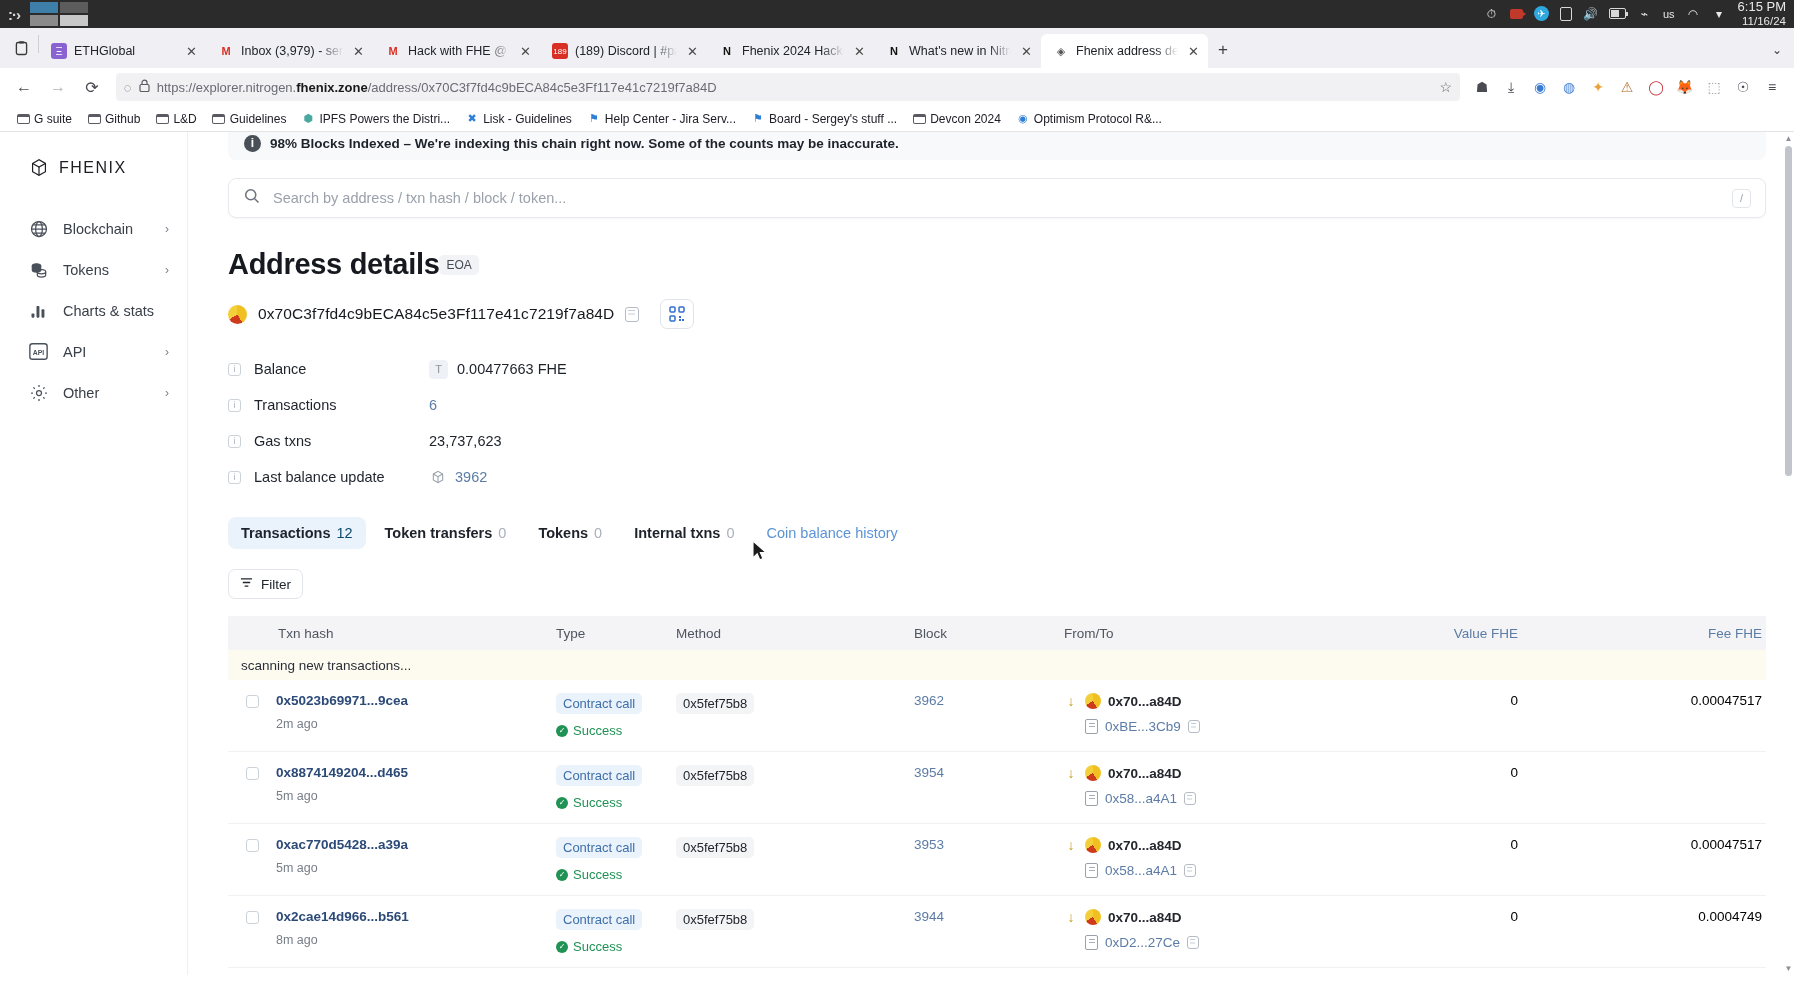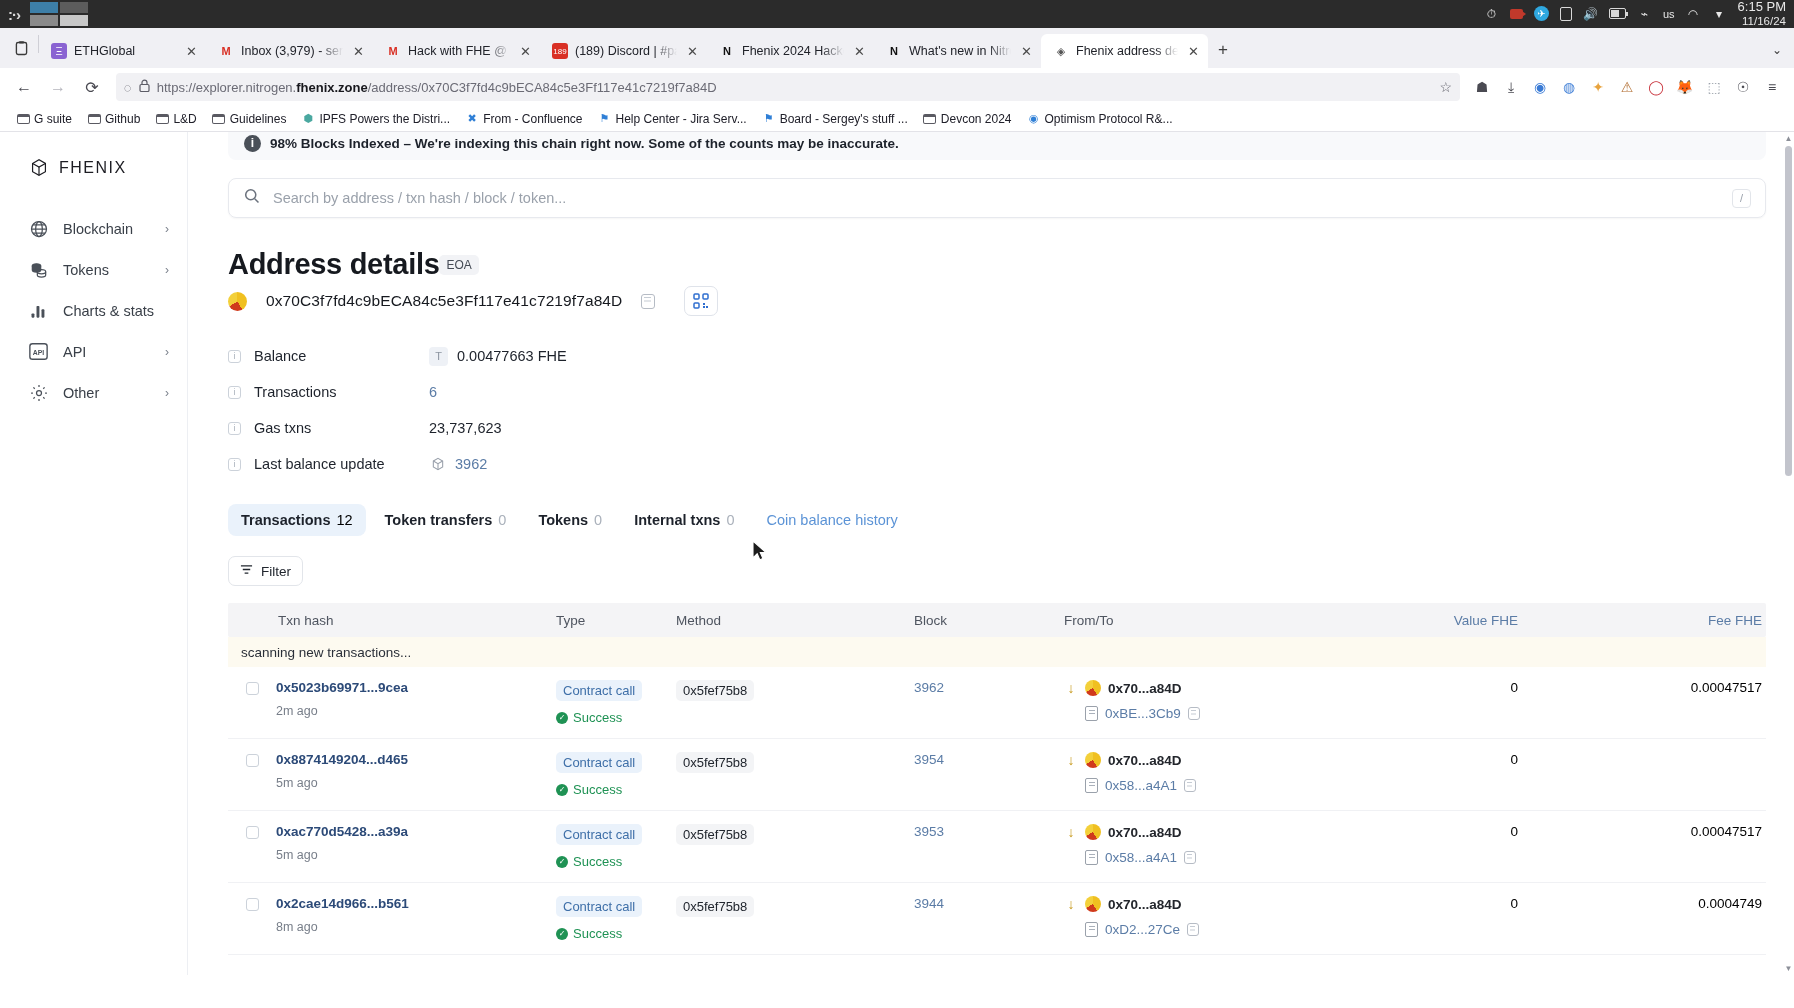--- a/index.html
+++ b/index.html
@@ -103,21 +103,21 @@
     margin-top: 12px; height: 40px; border: 1px solid #e7e9ee; border-radius: 8px;
     display:flex; align-items:center; gap: 12px; padding: 16px 14px; box-shadow: 0 1px 2px rgba(20,24,36,.04);
   }
   .searchbar .sph { color: #9aa1ab; font-size: 14.5px; flex:1;}
   .slash { width: 19px; height: 19px; border: 1px solid #e2e5ea; border-radius: 4px; color:#9aa1ab; font-size:11px; display:flex;align-items:center;justify-content:center;}
 
   .pagetitle-row { display:flex; align-items:center; margin-top: 30px; }
   .pagetitle { font-size: 29px; font-weight: 700; color: #16191f; letter-spacing: -.3px;}
   .badge-eoa { background:#f2f3f6; color:#454b55; font-size:12px; padding: 3px 7px; border-radius: 5px;}
 
-  .addr-row { display:flex; align-items:center; gap: 19px; margin-top: 5px; }
+  .addr-row { display:flex; align-items:center; gap: 11px; margin-top: 18px; }
   .ident { width: 19px; height: 19px; border-radius:50%; background: conic-gradient(#f0c020 0deg 150deg, #d03a1c 150deg 240deg, #f3d03a 240deg 360deg); flex:none;}
   .addr-text { font-size: 15.5px; color: #16191f; letter-spacing: .1px;}
   .copy-ic { width:14px;height:15px; border:1.4px solid #b6bcc5; border-radius:3px; position:relative;}
   .copy-ic:before{content:"";position:absolute;left:2px;top:2px;right:3px;height:1.2px;background:#c6ccd4;box-shadow:0 3.5px 0 #c6ccd4;}
   .qrbtn { width: 34px; height: 30px; border:1px solid #dfe3ea; border-radius:7px; display:flex;align-items:center;justify-content:center; margin-left:10px;}
 
   .info-rows { margin-top: 22px; }
   .irow { display:flex; align-items:center; height: 36px; font-size: 14.5px; }
   .ihint { width: 13px; height: 13px; border: 1.3px solid #ccd2da; border-radius: 3px; color:#aab1bb; font-size:9px; display:flex;align-items:center;justify-content:center; flex:none; margin-right: 13px;}
   .ilabel { width: 175px; color: #1d222b; flex:none;}
@@ -308,21 +308,21 @@
           <span class="folder-ico"></span>
         </span>
         <span>Guidelines</span>
       </div>
     <div class="bm">
         <span class="bmico" style="color:#4aa8a0">⬢</span>
         <span>IPFS Powers the Distri...</span>
       </div>
     <div class="bm">
         <span class="bmico" style="color:#2f7fd6">✖</span>
-        <span>From - Confluence</span>
+        <span>Lisk - Guidelines</span>
       </div>
     <div class="bm">
         <span class="bmico" style="color:#2f7fd6">⚑</span>
         <span>Help Center - Jira Serv...</span>
       </div>
     <div class="bm">
         <span class="bmico" style="color:#2f7fd6">⚑</span>
         <span>Board - Sergey's stuff ...</span>
       </div>
     <div class="bm">
@@ -482,21 +482,21 @@
               </svg>
           </span>
           <span class="link">3962</span>
         </span>
       </div>
     </div>
 
     <div class="tabs">
       <div class="ptab active">
         <span>Transactions</span>
-        <span class="cnt" style="color:#000000">12</span>
+        <span class="cnt" style="color:#0c4a6e">12</span>
       </div>
       <div class="ptab">
         <span>Token transfers</span>
         <span class="cnt">0</span>
       </div>
       <div class="ptab">
         <span>Tokens</span>
         <span class="cnt">0</span>
       </div>
       <div class="ptab">

